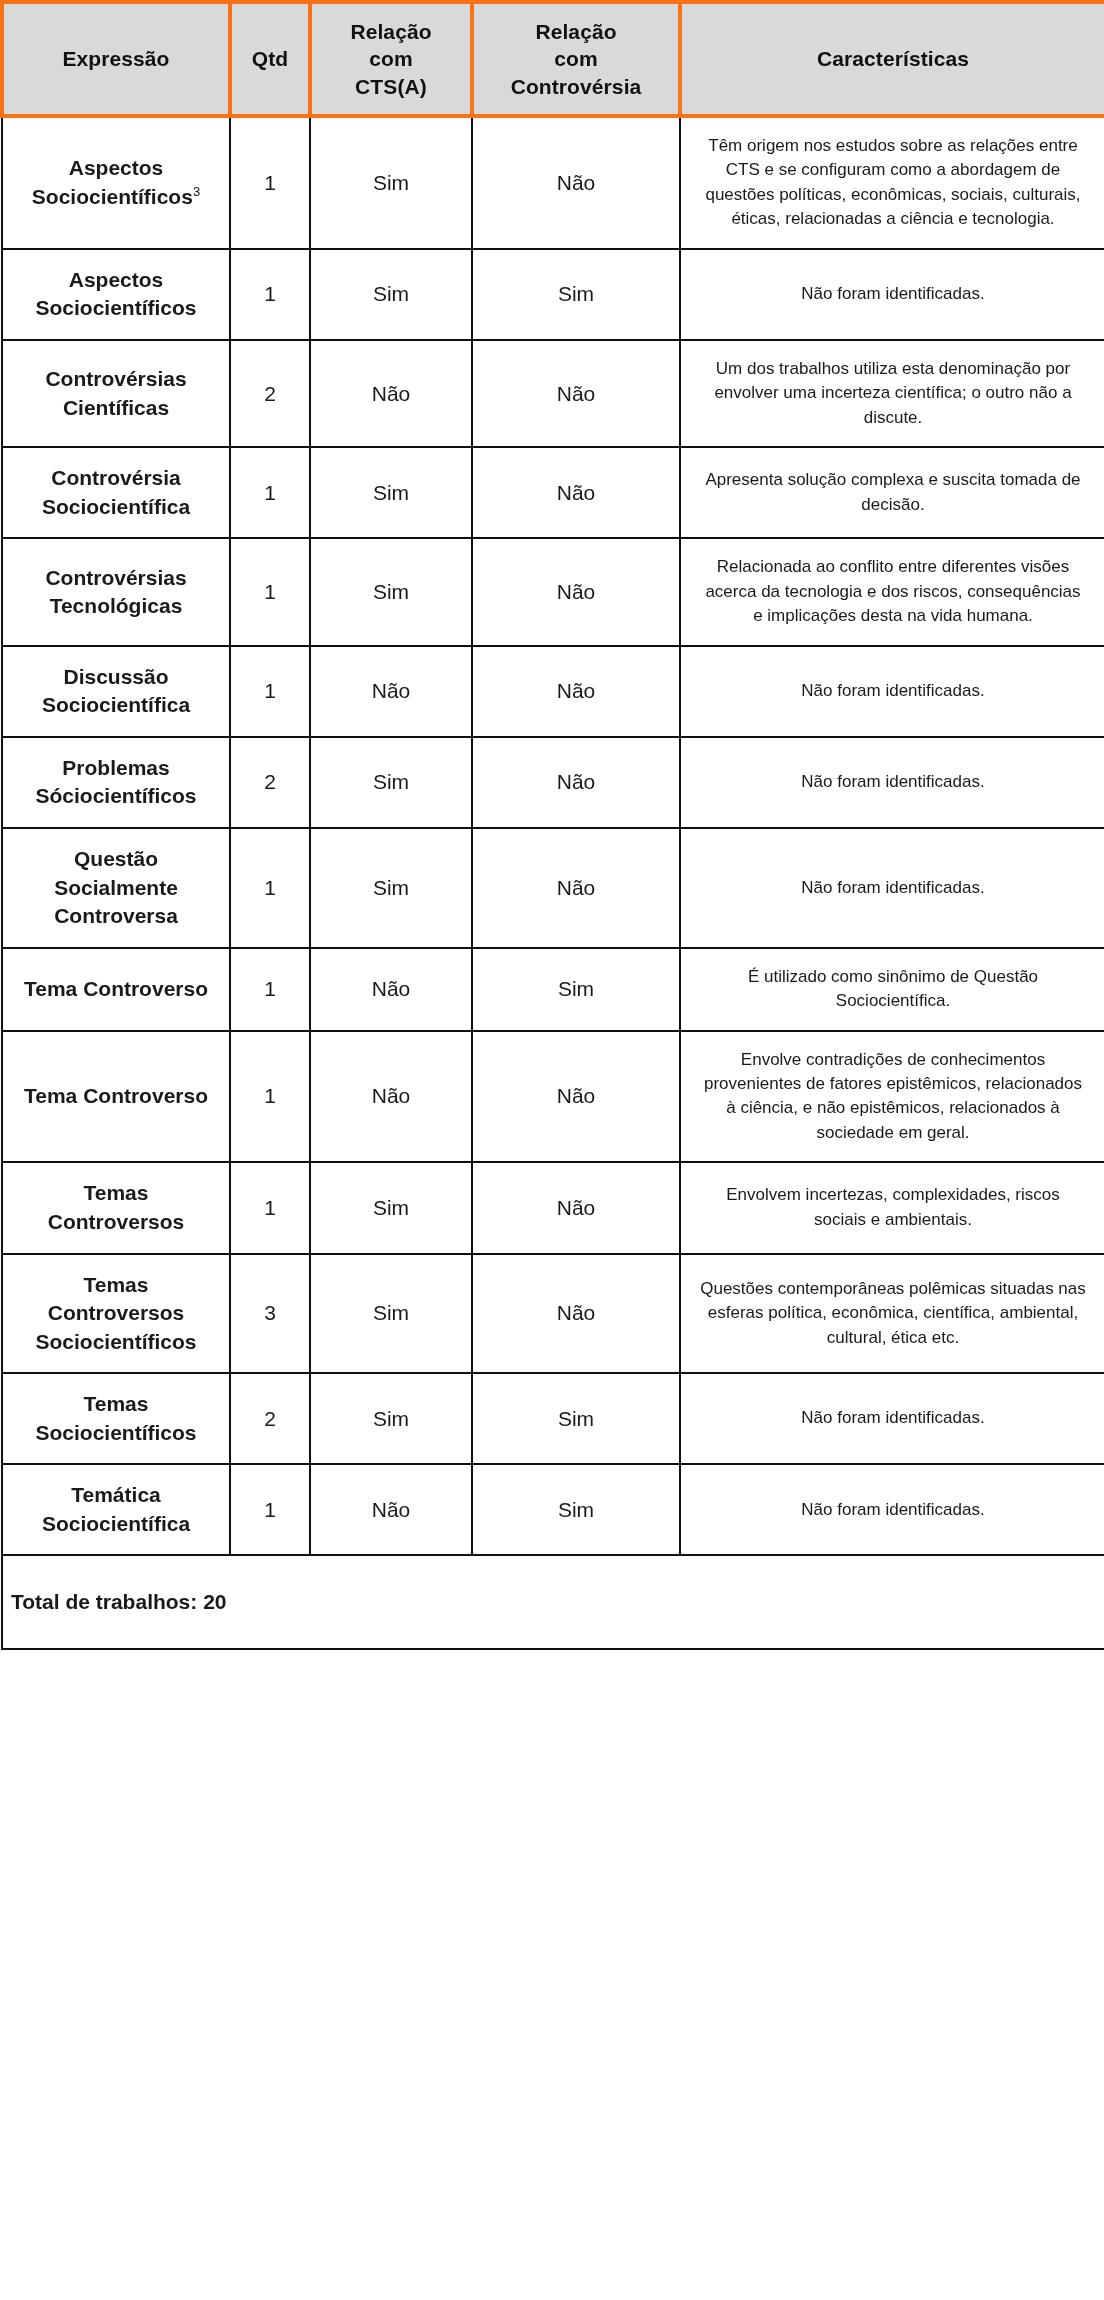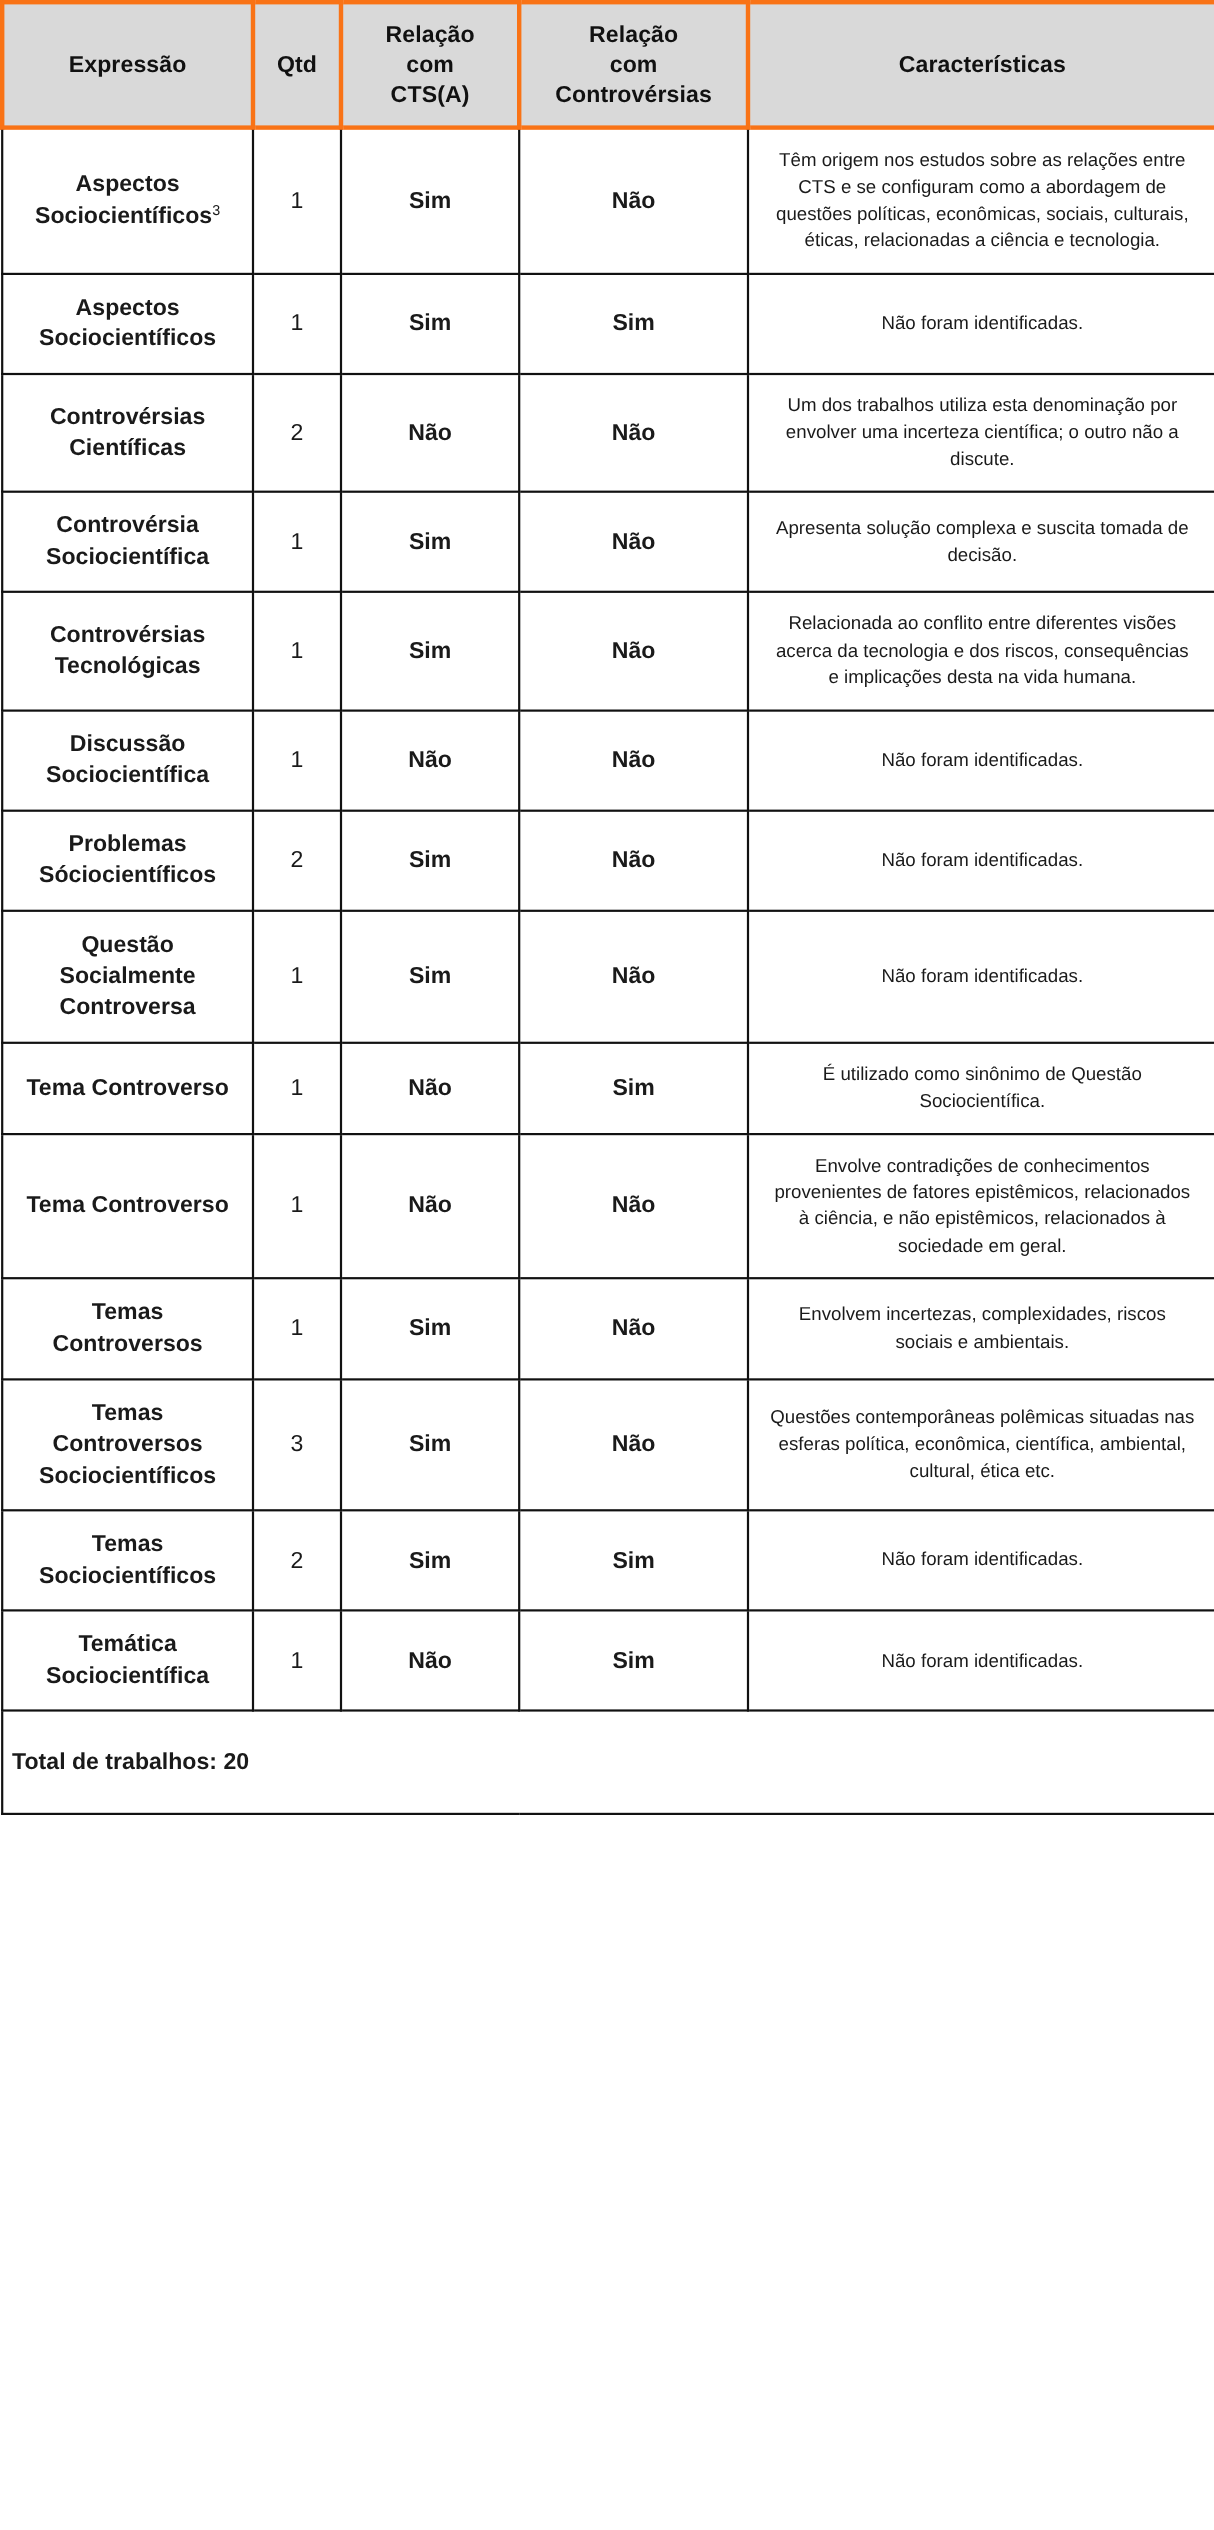--- a/index.html
+++ b/index.html
@@ -57,21 +57,21 @@
     font-size: 21px;
     line-height: 1.36;
     padding-left: 12px;
     padding-right: 12px;
   }
   tbody td.cell-qtd {
     font-weight: normal;
     font-size: 21px;
   }
   tbody td.cell-rel {
-    font-weight: bold;
+    font-weight: normal;
     font-size: 21px;
     margin-left: 12px;
   }
   tbody td.cell-caract {
     font-weight: normal;
     font-size: 17px;
     line-height: 1.44;
     padding-left: 18px;
     padding-right: 18px;
   }
@@ -106,21 +106,21 @@
         <th class="th-expressao">Expressão</th>
         <th>Qtd</th>
         <th>
           <span class="nowrap-line">Relação</span>
           <span class="nowrap-line">com</span>
           <span class="nowrap-line">CTS(A)</span>
         </th>
         <th>
           <span class="nowrap-line">Relação</span>
           <span class="nowrap-line">com</span>
-          <span class="nowrap-line">Controvérsias</span>
+          <span class="nowrap-line">Controvérsia</span>
         </th>
         <th>Características</th>
       </tr>
     </thead>
     <tbody id="table-body">
         <tr>
           <td class="cell-expressao"><span>Aspectos Sociocientíficos</span><sup class="fn-marker">3</sup></td>
           <td class="cell-qtd">1</td>
           <td class="cell-rel">Sim</td>
           <td class="cell-rel">Não</td>

